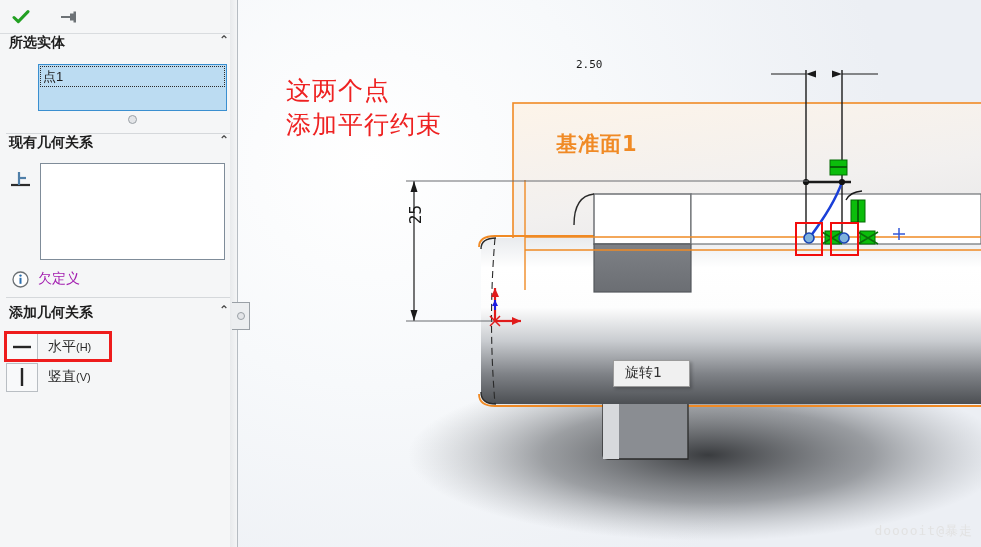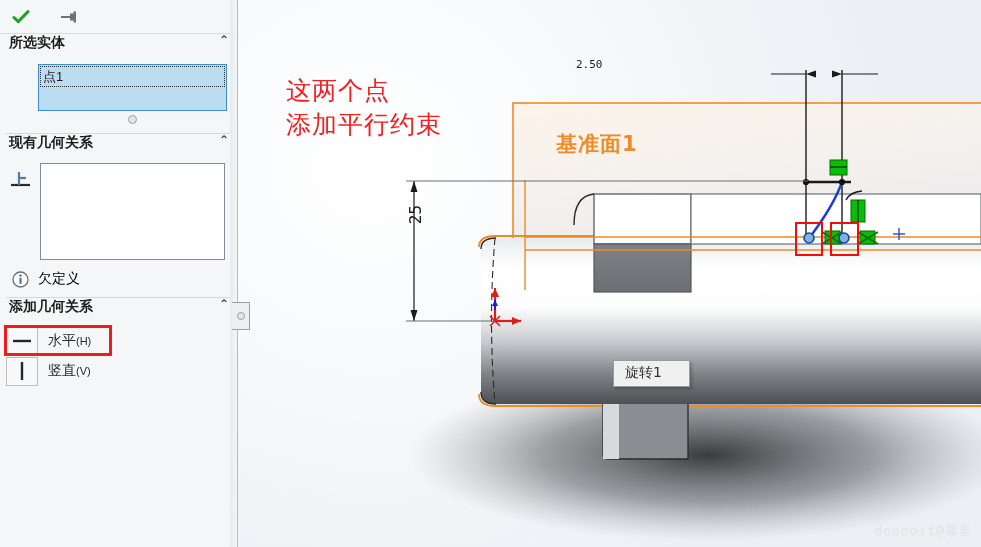--- a/index.html
+++ b/index.html
@@ -127,21 +127,21 @@
     border: 1px solid #7f8c99;
     box-sizing: border-box;
   }
 
   .status-row {
     display: flex;
     align-items: center;
     gap: 9px;
     padding: 10px 0 9px 12px;
     font-size: 14px;
-    color: #000000;
+    color: #a21caf;
   }
 
   
   .add-list {
     padding: 2px 0 0 6px;
   }
   .add-row {
     display: flex;
     align-items: center;
     height: 30px;
@@ -340,21 +340,21 @@
       <svg width="17" height="17" viewBox="0 0 17 17">
         <circle cx="8.5" cy="8.5" r="7.5" fill="#ffffff" stroke="#6b7074" stroke-width="1.3"></circle>
         <circle cx="8.5" cy="4.6" r="1.2" fill="#2c6fae"></circle>
         <rect x="7.5" y="6.8" width="2" height="6" fill="#2c6fae"></rect>
       </svg>
       <span>欠定义</span>
     </div>
 
     <div class="section-divider"></div>
 
-    <div class="section-head" style="margin-top:0">
+    <div class="section-head" style="margin-top:6px">
       <span>添加几何关系</span>
       <span class="chev">⌃</span>
     </div>
 
     <div class="add-list">
 
       <div class="add-row highlight">
         <div class="add-icon">
           <svg width="22" height="14" viewBox="0 0 22 14">
             <path d="M2 7 H20" stroke="#262626" stroke-width="2.4"></path>

